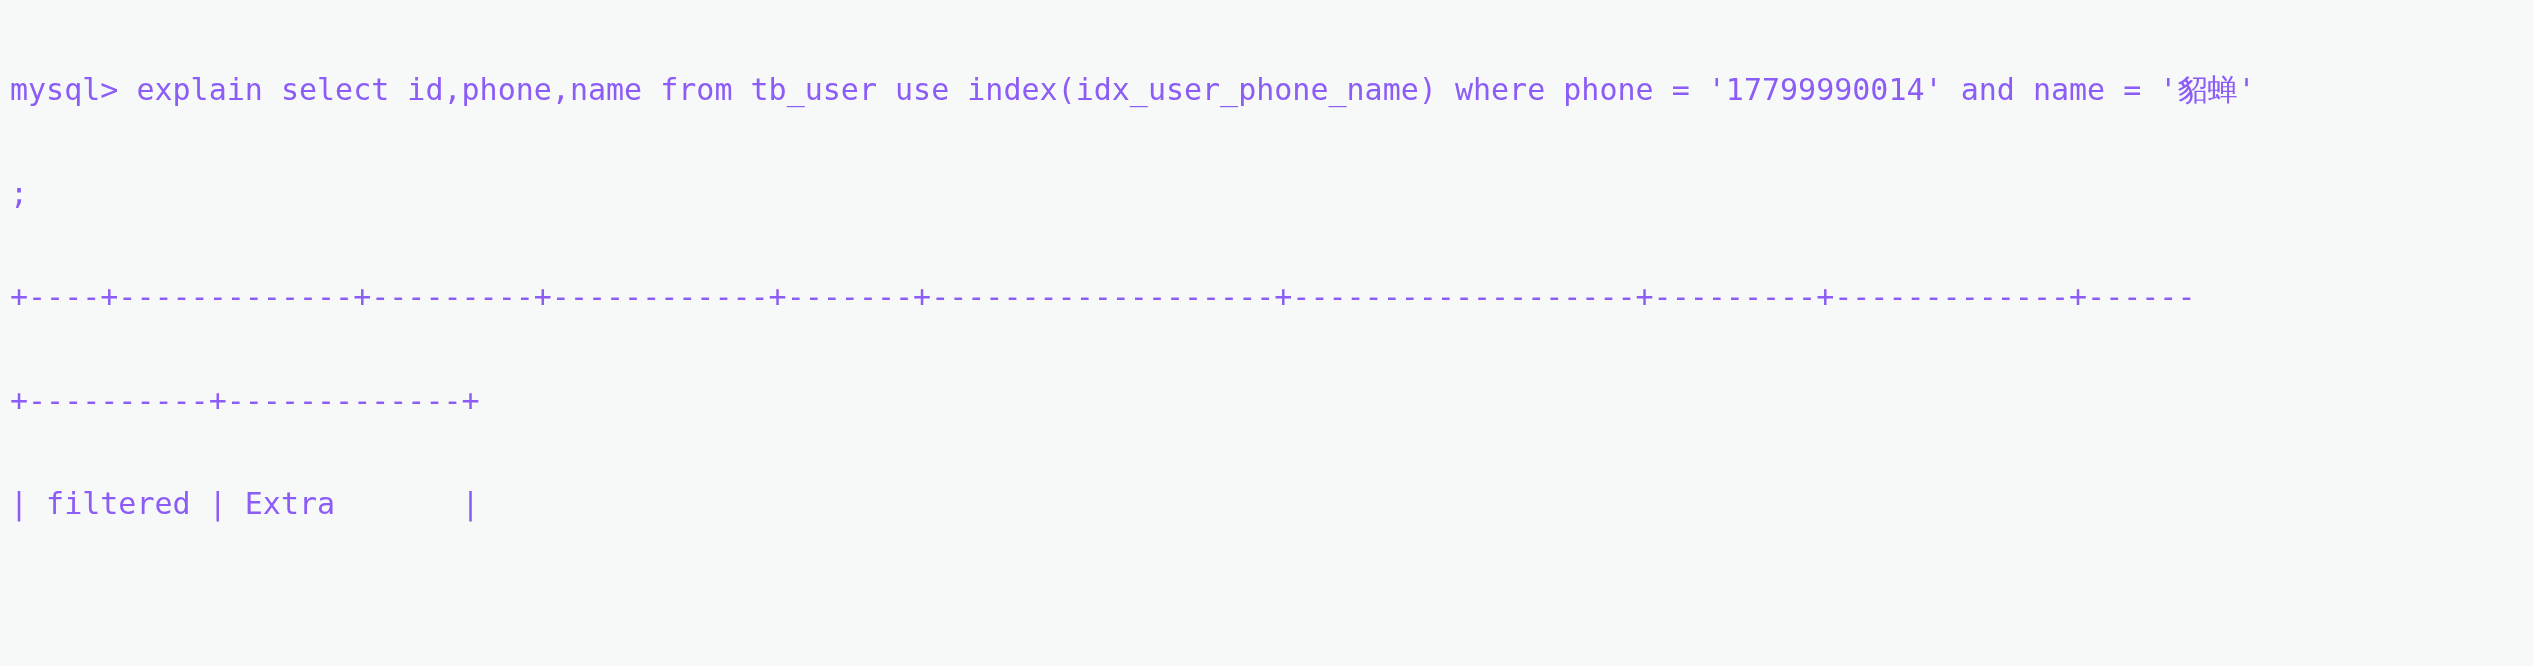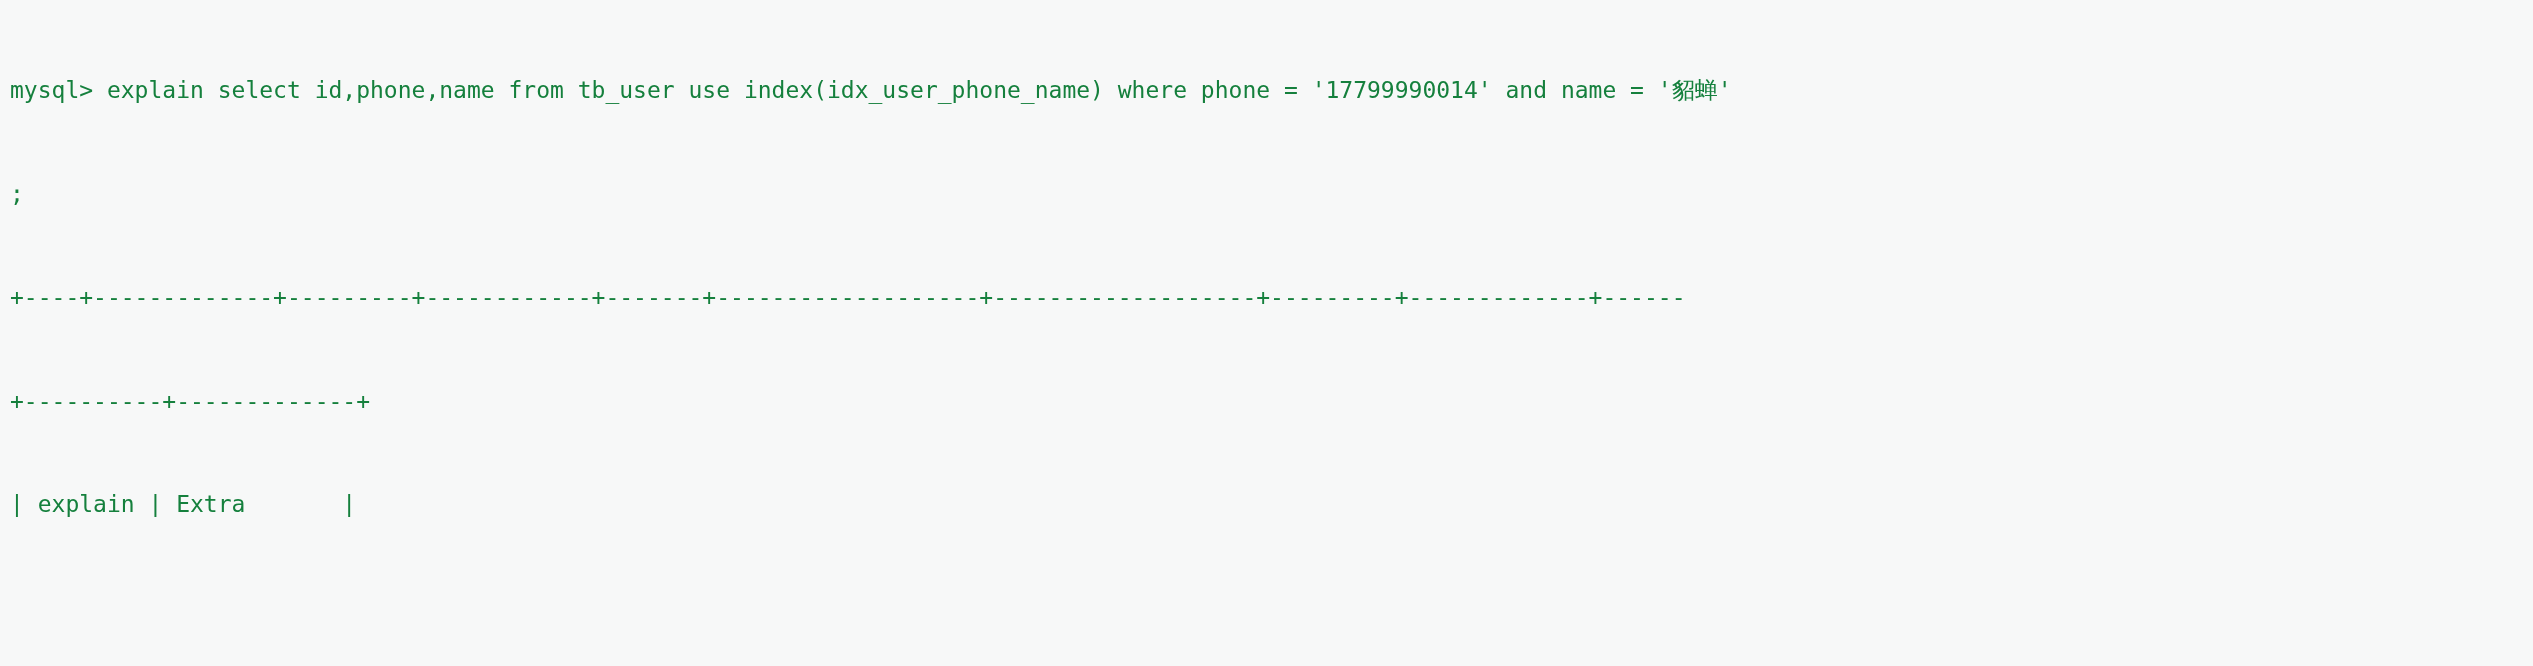--- a/index.html
+++ b/index.html
@@ -12,44 +12,44 @@
     height: 666px;
     overflow: hidden;
     font-family: "DejaVu Sans Mono", "Liberation Mono", monospace;
   }
   #terminal {
     padding: 4px 0 0 10px;
     box-sizing: border-box;
     width: 2533px;
     height: 666px;
     background: #f7f8f8;
-    color: #15803d;
+    color: #8b5cf6;
     font-family: "DejaVu Sans Mono", "Liberation Mono", monospace;
-    font-size: 23px;
+    font-size: 30px;
     line-height: 34.5px;
     white-space: pre;
     letter-spacing: 0px;
     font-variant-ligatures: none;
     -webkit-font-smoothing: antialiased;
   }
   .line {
     white-space: pre;
     display: block;
     height: 34.5px;
   }
 </style>
 </head>
 <body>
 
 <div id="terminal">
   <span class="line">mysql&gt; explain select id,phone,name from tb_user use index(idx_user_phone_name) where phone = '17799990014' and name = '貂蝉'</span>
   <span class="line">;</span>
   <span class="line">+----+-------------+---------+------------+-------+-------------------+-------------------+---------+-------------+------</span>
   <span class="line">+----------+-------------+</span>
-  <span class="line">| explain | Extra       |</span>
+  <span class="line">| filtered | Extra       |</span>
   
   
   
   
   
   
   
 </div>
 
 </body></html>

